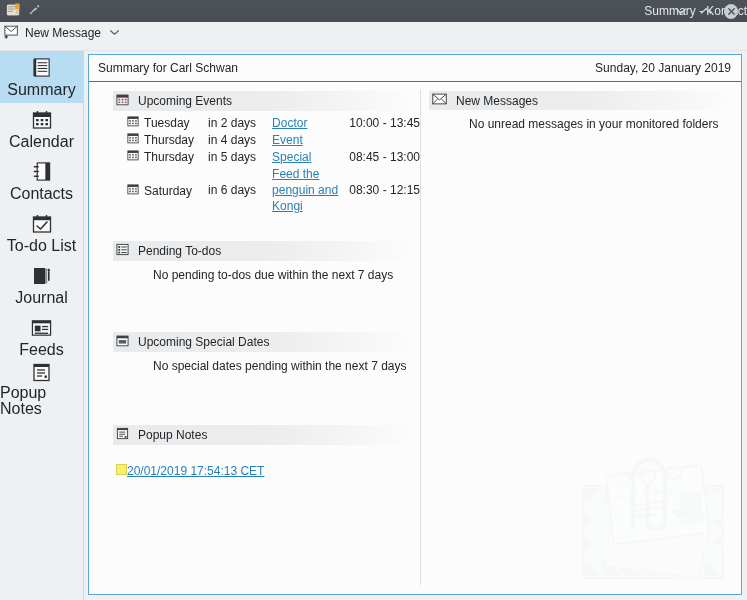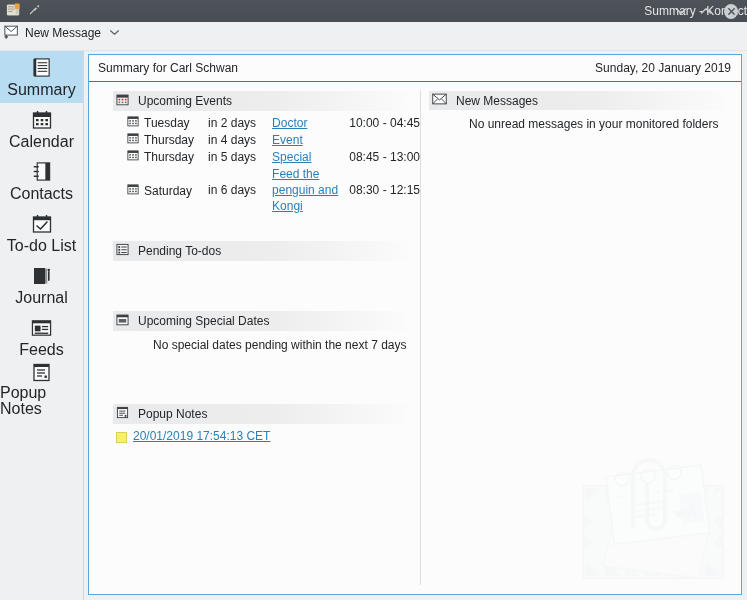--- a/index.html
+++ b/index.html
@@ -210,23 +210,23 @@
     color: #2980b9;
     text-decoration: underline;
     cursor: pointer;
   }
   .ev-name.wrap { white-space: normal; width: 86px; line-height: 16px; }
   .ev-time  { color: #232629; }
 
   
   .note-row {
     display: flex;
-    align-items: flex-end;
-    gap: 6px;
-    margin-top: 5px;
+    align-items: flex-start;
+    gap: 0;
+    margin-top: 19px;
     padding-left: 3px;
   }
   .note-row a {
     color: #2980b9;
     text-decoration: underline;
     font-size: 12px;
     cursor: pointer;
   }
   .note-icon {
     width: 11px; height: 11px;
@@ -490,21 +490,21 @@
                             <rect x="6" y="9" width="2" height="1.7"></rect>
                             <rect x="9.4" y="9" width="2" height="1.7"></rect>
                           </g>
                         </svg>
                     </span>
                     <span>Tuesday</span>
                   </span>
                 </td>
                 <td class="ev-rel">in 2 days</td>
                 <td class="ev-name"><a>Doctor</a></td>
-                <td class="ev-time">10:00 - 04:45</td>
+                <td class="ev-time">10:00 - 13:45</td>
               </tr>
               <tr>
                 <td class="ev-day">
                   <span class="ev-daycell">
                     <span>
                       <svg width="12" height="12" viewBox="0 0 14 14">
                           <rect x="1" y="2.2" width="12" height="10.5" fill="#fbfbfb" stroke="#3b3f42" stroke-width="1"></rect>
                           <rect x="1" y="2.2" width="12" height="2.4" fill="#3b3f42"></rect>
                           <g fill="#5a5f63">
                             <rect x="2.6" y="6" width="2" height="1.7"></rect>
@@ -587,20 +587,21 @@
                   </g>
                 <g stroke="#3b3f42" stroke-width="1.1">
                     <line x1="5.7" y1="4.3" x2="11.5" y2="4.3"></line>
                     <line x1="5.7" y1="7.3" x2="11.5" y2="7.3"></line>
                     <line x1="5.7" y1="10.3" x2="11.5" y2="10.3"></line>
                   </g>
               </svg>
             </span>
             <span class="sec-head-title">Pending To-dos</span>
           </div>
+          <div class="empty-msg">No pending to-dos due within the next 7 days</div>
 
           <div class="spacer-md"></div>
 
           <div class="sec-head sec-left">
             <span>
               <svg width="13" height="13" viewBox="0 0 14 14">
                 <rect x="1" y="2.2" width="12" height="10.5" fill="#fbfbfb" stroke="#3b3f42" stroke-width="1"></rect>
                 <rect x="1" y="2.2" width="12" height="2.4" fill="#3b3f42"></rect>
                 <rect x="3" y="6.5" width="8" height="3.8" fill="#5a5f63"></rect>
               </svg>

